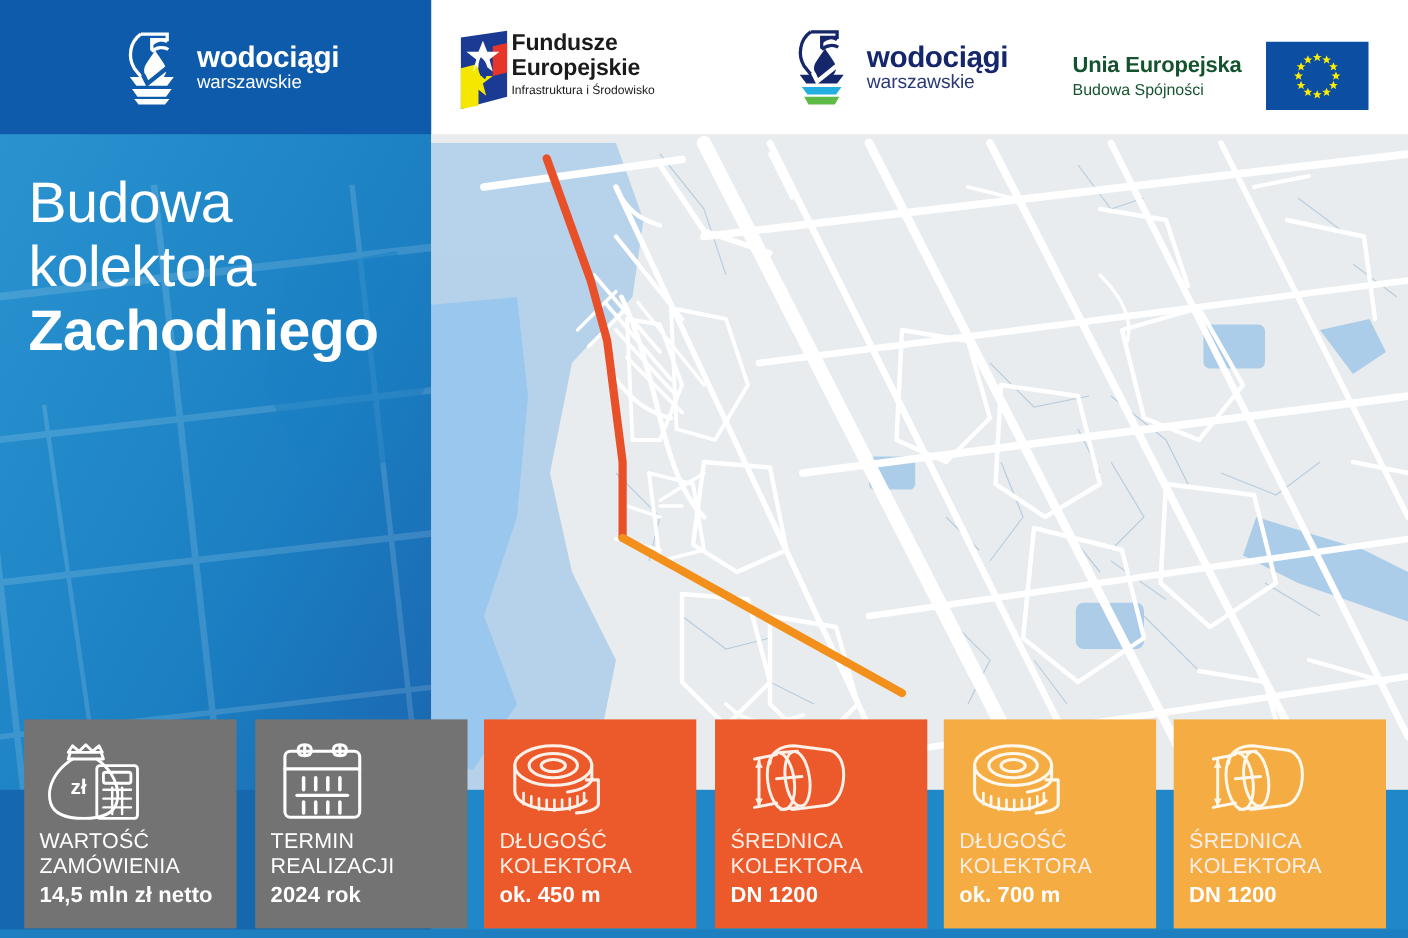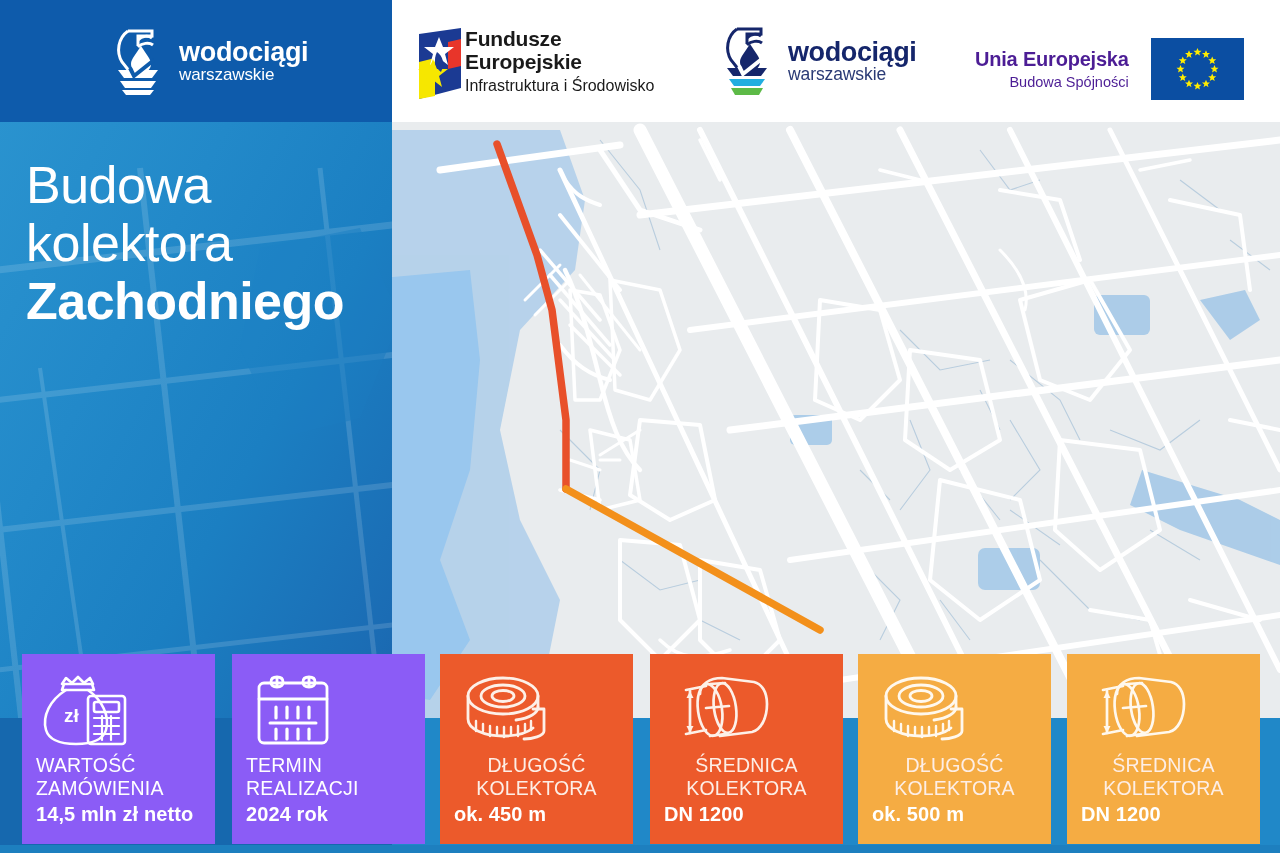--- a/index.html
+++ b/index.html
@@ -28,29 +28,29 @@
     position:absolute; left:108px; top:26px; display:flex; align-items:center; gap:11px;
   }
   .ww-text { color:#ffffff; line-height:1; }
   .ww-text .l1 { font-size:27px; font-weight:700; letter-spacing:-0.3px; }
   .ww-text .l2 { font-size:17px; font-weight:400; letter-spacing:-0.1px; margin-top:1px;}
 
   .fe-logo { position:absolute; left:415px; top:26px; display:flex; align-items:flex-start; z-index:22;}
   .fe-text { line-height:1.08; color:#1a1a1a; padding-top:2px;}
   .fe-text .t1 { font-size:21px; font-weight:700; letter-spacing:-0.2px;}
   .fe-text .t2 { font-size:21px; font-weight:700; letter-spacing:-0.2px;}
-  .fe-text .t3 { font-size:16px; font-weight:400; margin-top:4px;}
+  .fe-text .t3 { font-size:11px; font-weight:400; margin-top:4px;}
 
   .ww2-logo { position:absolute; left:718px; top:25px; display:flex; align-items:center; gap:12px; z-index:22;}
   .ww2-text { line-height:1; color:#1b2a6b; }
   .ww2-text .l1 { font-size:27px; font-weight:700; letter-spacing:-0.4px; color:#15266b;}
   .ww2-text .l2 { font-size:17.5px; font-weight:400; letter-spacing:-0.1px; color:#2a3a75; margin-top:2px;}
 
   .ue-logo { position:absolute; left:975px; top:38px; display:flex; align-items:center; gap:22px; z-index:22;}
-  .ue-text { text-align:right; line-height:1.15; color:#4c1d95;}
+  .ue-text { line-height:1.15; color:#14532d;}
   .ue-text .u1 { font-size:20px; font-weight:700; letter-spacing:-0.2px;}
   .ue-text .u2 { font-size:14.5px; font-weight:400; margin-top:3px;}
   .ue-flag { width:93px; height:62px; background:#0b4ea2; position:relative;}
 
   
   .left-panel {
     position:absolute; left:0; top:108px; width:392px; height:852px; z-index:15;
     overflow:hidden;
   }
   .left-panel-bg {
@@ -81,24 +81,24 @@
   }
 
   
   .card {
     position:absolute; top:654px; width:193px; height:190px; z-index:25;
     padding:16px 14px 0 14px; color:#ffffff; overflow:hidden;
   }
   .card .icon-box { height:84px; display:flex; align-items:center; }
   .card .c-label { font-size:19.5px; font-weight:400; line-height:1.16; letter-spacing:0.2px; }
   .card .c-value { font-size:20px; font-weight:700; line-height:1.2; margin-top:3px; letter-spacing:0.1px;}
-  .c-blue { background:#8b5cf6; }
+  .c-blue { background:#737373; }
   .c-red  { background:#ec5a2b; }
   .c-amber{ background:#f5ac43; }
-  .card.c-red .c-label, .card.c-amber .c-label { color:#fdeee6;text-align:center; }
+  .card.c-red .c-label, .card.c-amber .c-label { color:#fdeee6; }
 
   svg { display:block; }
 </style>
 </head>
 <body>
 
 <div id="root">
 
   <div class="map-layer">
     <svg class="map-svg" width="1280" height="853" viewBox="0 0 1280 853">
@@ -490,21 +490,21 @@
             <line x1="57" y1="54" x2="57" y2="61"></line>
             <line x1="64" y1="53" x2="64" y2="63"></line>
             <line x1="71" y1="51" x2="71" y2="58"></line>
             <line x1="77" y1="48" x2="77" y2="57"></line>
           </g>
         </g>
       </svg>
     </div>
     <div class="c-label">DŁUGOŚĆ</div>
     <div class="c-label">KOLEKTORA</div>
-    <div class="c-value">ok. 500 m</div>
+    <div class="c-value">ok. 700 m</div>
   </div>
 
   <div class="card c-amber" style="left:1067px">
     <div class="icon-box">
       <svg width="110" height="80" viewBox="0 0 110 80">
         <g fill="none" stroke="#fff8ed" stroke-width="2.7" stroke-linejoin="round" stroke-linecap="round">
           <path d="M36 22 C36 12 46 6 58 6 L90 10 C98 12 103 20 103 32 C103 46 97 58 88 60 L56 64"></path>
           <ellipse cx="46" cy="38" rx="12" ry="26" transform="rotate(-8 46 38)"></ellipse>
           <ellipse cx="61" cy="36" rx="11" ry="25" transform="rotate(-8 61 36)"></ellipse>
           <path d="M46 12 L61 11 M46 64 L61 62"></path>

